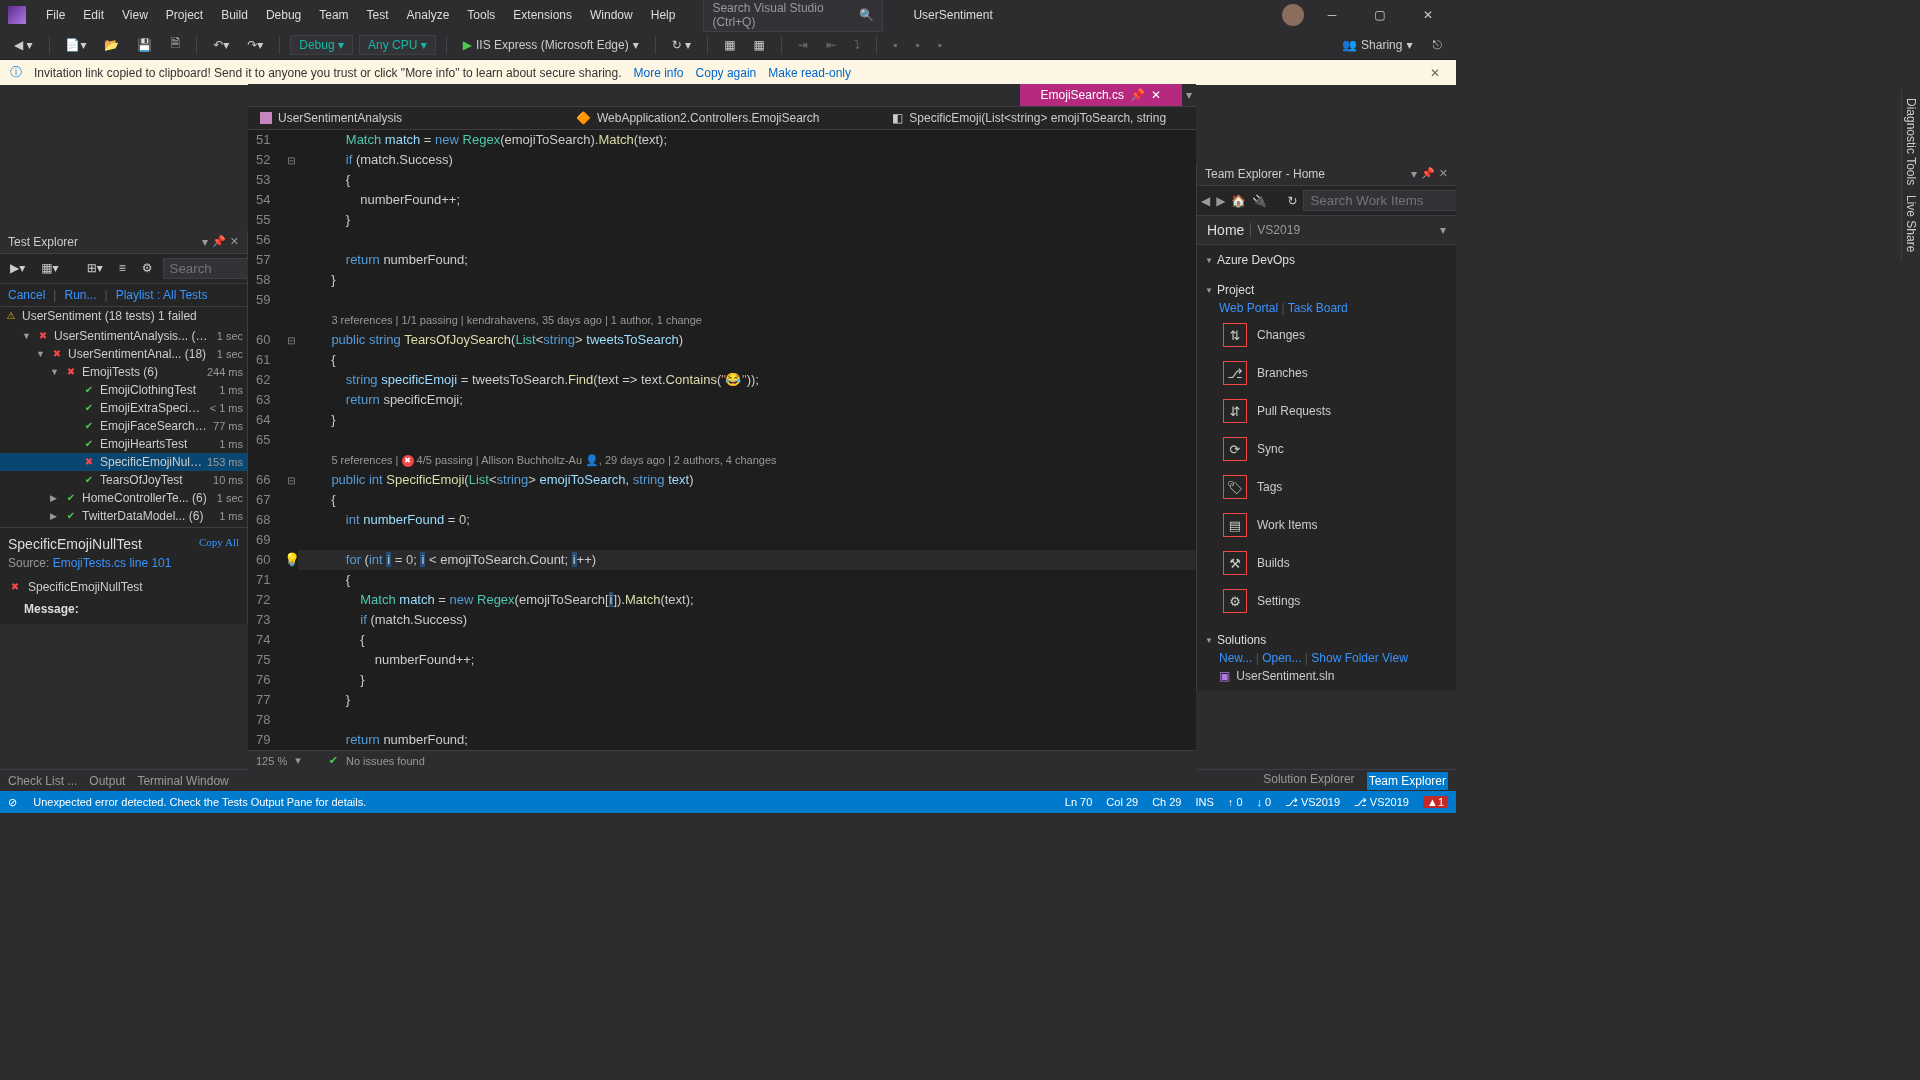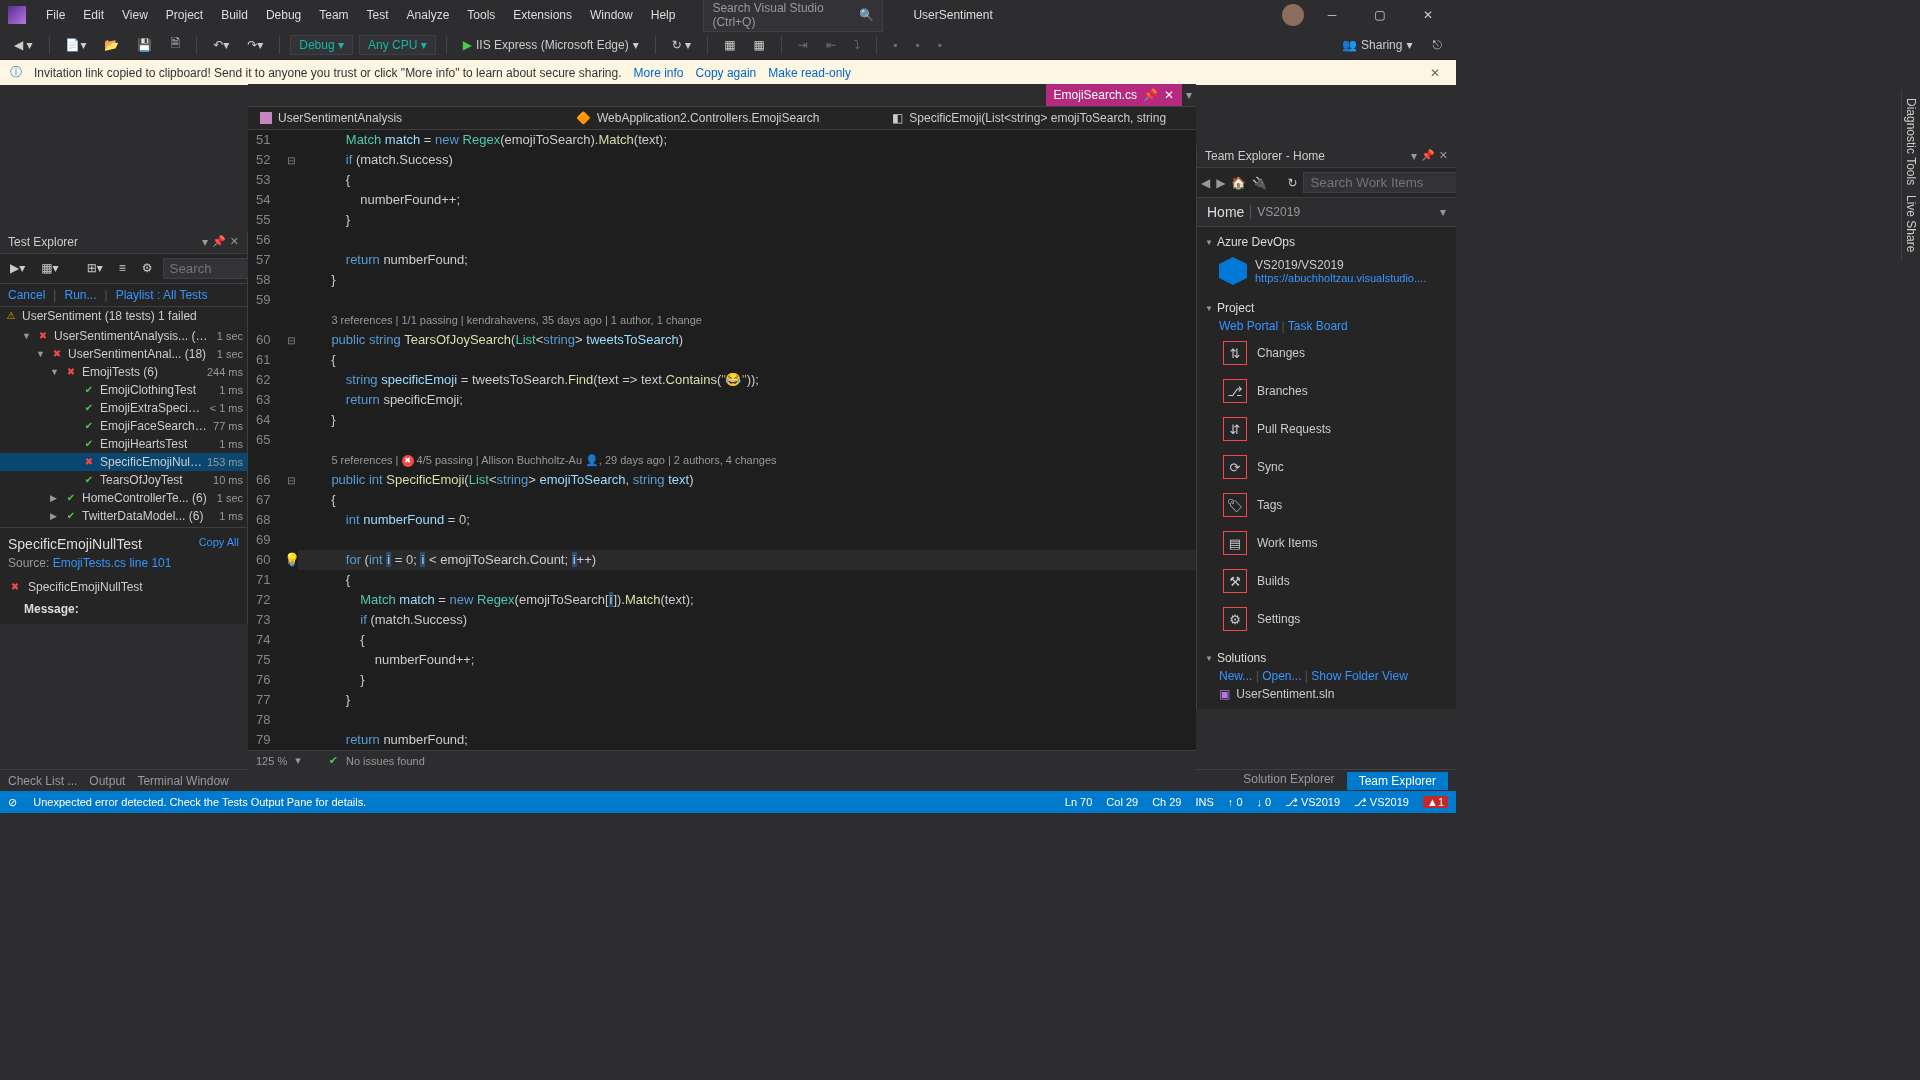--- a/index.html
+++ b/index.html
@@ -50,31 +50,31 @@
 .tree-icon { width: 14px; height: 14px; display: inline-flex; align-items: center; justify-content: center; font-size: 10px; }
 .icon-pass { color: #4ec94e; }
 .icon-fail { color: #f44747; }
 .icon-warn { color: #cca700; }
 .tree-name { flex: 1; color: #ccc; overflow: hidden; text-overflow: ellipsis; white-space: nowrap; }
 .tree-dur { color: #999; font-size: 11px; }
 .tree-chev { color: #999; font-size: 9px; width: 10px; }
 .test-detail { border-top: 1px solid #3e3e42; padding: 8px; }
 .td-header { display: flex; justify-content: space-between; }
 .td-title { font-size: 14px; color: #ddd; }
-.td-copy { color: #3794ff; cursor: pointer; font-size: 11px; }
+.td-copy { color: #3794ff; cursor: pointer; font-size: 11px; font-family: Liberation Serif, serif; }
 .td-source { color: #999; margin-top: 4px; }
 .td-source-link { color: #3794ff; }
 .td-fail { display: flex; align-items: center; gap: 6px; margin-top: 10px; }
 .td-msg { margin-top: 8px; padding-left: 16px; font-weight: bold; color: #ddd; }
 
 
 .editor-panel { flex: 1; background: #1e1e1e; display: flex; flex-direction: column; min-width: 0; }
 .editor-tabs { background: #2d2d30; border-bottom: 1px solid #3e3e42; display: flex; }
 .editor-tabs-spacer { flex:1; }
-.editor-tab { background: #b5297f; color: #fff; padding: 4px 8px; display: flex; align-items: center; gap: 6px; }
+.editor-tab { background: #b5297f; color: #fff; padding: 4px 21px; display: flex; align-items: center; gap: 6px; }
 .editor-tab .close { cursor: pointer; }
 .nav-bar { background: #252526; border-bottom: 1px solid #3e3e42; display: flex; align-items: center; padding: 2px 4px; gap: 8px; }
 .nav-drop { color: #ccc; padding: 2px 8px; display: flex; align-items: center; gap: 6px; flex:1; overflow:hidden; }
 .nav-drop-icon { width: 12px; height: 12px; background: #c586c0; }
 .code-area { flex: 1; display: flex; overflow: hidden; font-family: Consolas, monospace; font-size: 13px; position: relative; }
 .gutter { background: #1e1e1e; color: #858585; text-align: right; padding: 0 14px 0 8px; user-select: none; }
 .gutter-line { height: 20px; line-height: 20px; }
 .fold-gutter { width: 14px; background: #1e1e1e; }
 .fold-gutter div { height: 20px; display: flex; align-items: center; justify-content: center; color: #888; font-size: 10px; }
 .code-lines { flex: 1; background: #1e1e1e; }
@@ -474,27 +474,20 @@
       <input class="te-search" placeholder="Search Work Items" style="">
       <span>🔍</span>
     </div>
     <div class="te-home">
       <span class="te-home-title">Home</span>
       <span class="te-home-sub">VS2019</span>
       <span style="margin-left:auto;color:#999">▾</span>
     </div>
     <div class="te-section">
       <div class="te-sec-head">Azure DevOps</div>
-      <div class="te-vsitem">
-        <div class="te-vs-logo"></div>
-        <div>
-          <div>VS2019/VS2019</div>
-          <div class="te-link" style="font-size:11px">https://abuchholtzau.visualstudio....</div>
-        </div>
-      </div>
     </div>
     <div class="te-section">
       <div class="te-sec-head">Project</div>
       <div style="padding-left:14px">
         <span class="te-link">Web Portal</span>
         <span style="color:#555"> | </span>
         <span class="te-link">Task Board</span>
       </div>
       <div class="te-tiles" id="tiles">
           <div class="te-tile">
@@ -552,21 +545,21 @@
   <span>Diagnostic Tools</span>
   <span>Live Share</span>
 </div>
 
 <div class="bottom-tabs">
   <span>Check List ...</span>
   <span>Output</span>
   <span>Terminal Window</span>
   <div class="bottom-tabs-right">
     <span>Solution Explorer</span>
-    <span style="background:#007acc;color:#fff;padding:2px 12px">Team Explorer</span>
+    <span style="background:#007acc;color:#fff;padding:2px 2px">Team Explorer</span>
   </div>
 </div>
 
 <div class="statusbar">
   <span>⊘</span>
   <span>Unexpected error detected. Check the Tests Output Pane for details.</span>
   <div class="sb-right">
     <span>Ln 70</span>
     <span>Col 29</span>
     <span>Ch 29</span>

